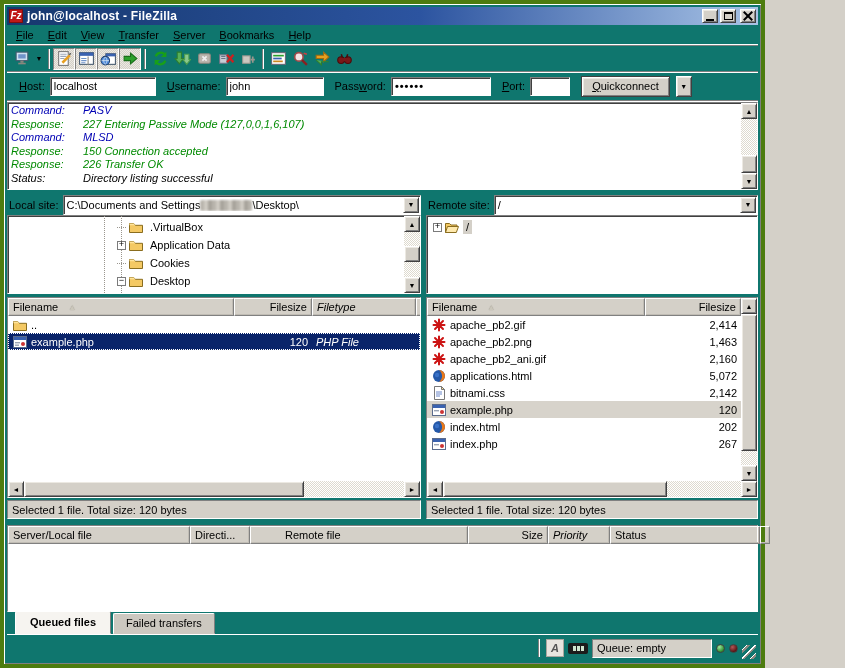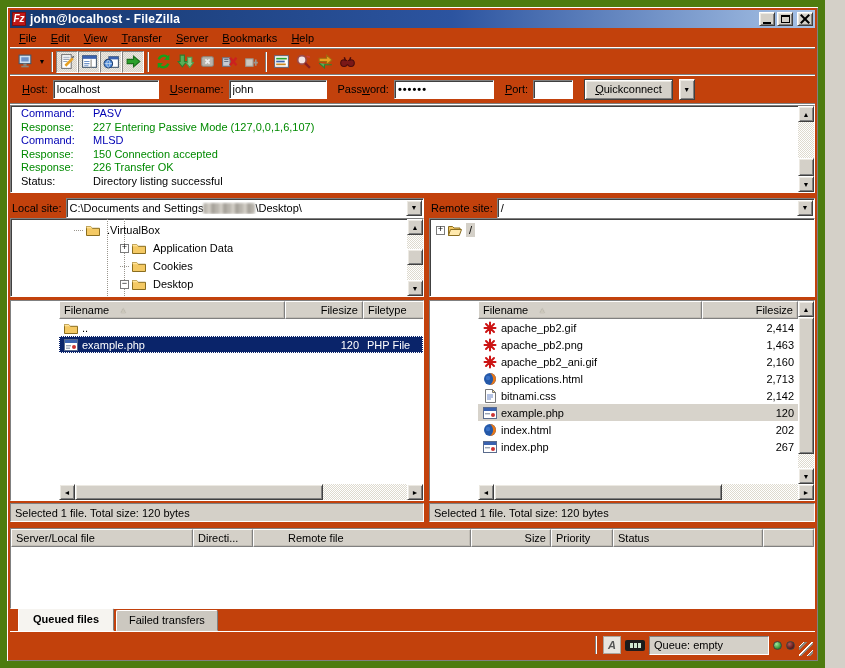--- a/index.html
+++ b/index.html
@@ -1,20 +1,20 @@
 <!DOCTYPE html>
 <html><head>
 <meta charset="utf-8">
 <style>
   * { margin:0; padding:0; box-sizing:border-box; }
   html,body { width:845px; height:668px; overflow:hidden; }
   body { font-family:"Liberation Sans", sans-serif; font-size:11px; color:#000; background:#d4d0c8; }
 
-  .window { width:825px; height:668px; background:#c2410c;
-    border:7px solid #4d7c0f; box-shadow: inset 1px 1px 0 #fff, inset -1px -1px 0 #808080;
+  .window { width:765px; height:668px; background:#0f766e;
+    border:4px solid #4d7c0f; box-shadow: inset 1px 1px 0 #fff, inset -1px -1px 0 #808080;
     padding:3px; display:flex; flex-direction:column; }
 
   
   .raised { border:1px solid; border-color:#fff #404040 #404040 #fff; box-shadow: inset 1px 1px 0 #ece9e2, inset -1px -1px 0 #808080; background:#d4d0c8; }
 
   
   .titlebar { height:18px; flex:0 0 18px; display:flex; align-items:center; padding:0 2px;
     background:linear-gradient(90deg,#16386e 0%, #2c54a0 55%, #a8c3e6 100%); color:#fff; }
   .fz-logo { width:14px; height:14px; background:#bf1818; border:1px solid #7d0f0f; color:#fff;
     font-weight:bold; font-style:italic; font-size:10px; line-height:12px; text-align:center; margin-right:4px; }
@@ -47,21 +47,21 @@
   .qc-label.ufl::first-letter { text-decoration:underline; }
   .qc-input { height:19px; background:#fff; border:1px solid; border-color:#808080 #fff #fff #808080; box-shadow:inset 1px 1px 0 #404040; font:11px "Liberation Sans",sans-serif; padding:0 3px; }
   #host-input{ width:106px; } #user-input{ width:98px; } #pass-input{ width:100px; font-weight:bold; letter-spacing:1px;} #port-input{ width:40px; }
   .qc-btn { height:21px; padding:0 10px; font:11px "Liberation Sans",sans-serif; background:#d4d0c8;
     border:1px solid #404040; box-shadow:inset 1px 1px 0 #fff, inset -1px -1px 0 #808080, inset 2px 2px 0 #ece9e2; margin-left:6px; }
   .qc-btn::first-letter { text-decoration:underline; }
   .qc-drop { width:16px; height:21px; margin-left:1px; display:flex; align-items:center; justify-content:center; font-size:7px; }
 
   
   .log { flex:0 0 88px; margin:1px 0; background:#fff; border:1px solid; border-color:#808080 #fff #fff #808080; box-shadow:inset 1px 1px 0 #404040; display:flex; }
-  .log-lines { flex:1; padding:1px 0 0 10px; overflow:hidden; }
+  .log-lines { flex:1; padding:1px 0 0 3px; overflow:hidden;font-style:italic; }
   .log-line { height:13.5px; display:flex; }
   .log-line .lbl { width:72px; flex:0 0 72px; }
   .log-line.k-command { color:#0000b4; }
   .log-line.k-response { color:#008a00; }
   .log-line.k-status { color:#000; }
 
   
   .vsb { width:16px; flex:0 0 16px; display:flex; flex-direction:column;
     background:repeating-conic-gradient(#fff 0% 25%, #dedace 0% 50%) 0 0/2px 2px; }
   .hsb { height:16px; flex:0 0 16px; display:flex;
@@ -92,40 +92,40 @@
   .guide { position:absolute; top:0; bottom:0; border-left:1px dotted #9a968e; }
   .xslot { width:13px; flex:0 0 13px; display:flex; align-items:center; justify-content:center; position:relative; }
   .xbox { width:9px; height:9px; background:#fff; border:1px solid #7b7b7b; font-size:9px; line-height:6px; text-align:center; font-family:"Liberation Mono",monospace; }
   .hconn { width:9px; border-top:1px dotted #9a968e; }
   .tree-label { padding:1px 3px; white-space:nowrap; }
   .tree-label.sel-inactive { background:#d4d0c8; }
   .fi { width:16px; height:16px; flex:0 0 16px; margin-right:3px; }
 
   
   .list-area { display:flex; margin-top:3px; border:1px solid; border-color:#808080 #fff #fff #808080; background:#fff; }
-  .list-main { flex:1; display:flex; flex-direction:column; overflow:hidden;margin-left:48px; }
+  .list-main { flex:1; display:flex; flex-direction:column; overflow:hidden; }
   .col-hdr { height:18px; flex:0 0 18px; display:flex; background:#d4d0c8; }
   .col-cell { border:1px solid; border-color:#fff #808080 #808080 #fff; box-shadow:inset -1px -1px 0 #c0bcb4; padding:1px 4px; display:flex; align-items:center; white-space:nowrap; overflow:hidden; }
   .sort-arrow { color:#cbc7bb; font-size:8px; margin-left:10px; text-shadow:0 0 1px #8a867e; }
   .list-body { flex:1; background:#fff; overflow:hidden; }
   .file-row { height:17px; display:flex; align-items:center; }
   .file-row .cell { display:flex; align-items:center; padding:0 4px; white-space:nowrap; overflow:hidden; height:17px; }
   .num { justify-content:flex-end; }
   .sel-active { background:#0a246a; color:#fff; outline:1px dotted #fff; outline-offset:-1px; }
   .sel-gray { background:#d7d3cb; }
 
-  .lc-name { width:226px; flex:0 0 226px; } .lc-size { width:78px; flex:0 0 78px; } .lc-type { width:104px; flex:0 0 104px; } .lc-stub { flex:1; }
+  .lc-name { width:226px; flex:0 0 226px; } .lc-size { width:78px; flex:0 0 78px; } .lc-type { width:104px; flex:0 0 104px;font-style:italic; } .lc-stub { flex:1; }
   .rc-name { flex:1; } .rc-size { width:96px; flex:0 0 96px; }
 
   .pane-status { height:19px; flex:0 0 19px; margin-top:2px; border:1px solid; border-color:#808080 #fff #fff #808080; background:#d4d0c8; display:flex; align-items:center; padding:0 4px; white-space:nowrap; }
 
   
   .queue { flex:1; margin-top:6px; display:flex; flex-direction:column; border:1px solid; border-color:#808080 #fff #fff #808080; background:#fff; }
   .qc-col-name { width:182px; flex:0 0 182px; } .qc-col-dir { width:60px; flex:0 0 60px; } .qc-col-remote { width:218px; flex:0 0 218px;padding-left:34px; }
-  .qc-col-size { width:80px; flex:0 0 80px; justify-content:flex-end; } .qc-col-prio { width:62px; flex:0 0 62px; } .qc-col-status { width:150px; flex:0 0 150px; } .qc-col-rest { flex:1; }
+  .qc-col-size { width:80px; flex:0 0 80px; justify-content:flex-end; } .qc-col-prio { width:62px; flex:0 0 62px;font-style:italic; } .qc-col-status { width:150px; flex:0 0 150px; } .qc-col-rest { flex:1; }
   .queue-body { flex:1; background:#fff; }
 
   
   .tabs { height:23px; flex:0 0 23px; display:flex; align-items:flex-end; padding-left:8px; border-bottom:1px solid #fff; }
   .tab { padding:3px 12px 4px; margin-right:2px; background:#ccc8c0; border:1px solid; border-color:#fff #808080 #ccc8c0 #fff; border-radius:2px 2px 0 0; }
   .tab.active { background:#f6f4f0; font-weight:bold; padding:4px 14px 5px; border-color:#fff #808080 #f6f4f0 #fff; position:relative; z-index:2; }
 
   
   .statusbar { height:26px; flex:0 0 26px; display:flex; align-items:center; justify-content:flex-end; gap:4px; padding:2px 2px 2px 6px; }
   .sb-sep { width:2px; height:18px; border-left:1px solid #808080; border-right:1px solid #fff; margin-right:2px; }
@@ -338,21 +338,21 @@
           <span class="combo-text"><span>C:\Documents and Settings</span><span class="redact"></span><span>\Desktop\</span></span>
           <span class="combo-btn">
               <span>▼</span>
             </span>
         </span>
       </div>
       <div class="tree">
         <div class="tree-body">
           <span class="guide" style="left:96px"></span>
           <span class="guide" style="left:113px"></span>
-          <div class="tree-row" style="padding-left:61px">
+          <div class="tree-row" style="padding-left:107px">
             <span class="xslot">
                 <span class="hconn"></span>
               </span>
             <svg class="fi" viewBox="0 0 16 16">
                 <path fill="#f4c964" stroke="#8a6d1f" d="M1.5 13.5v-9h4.2l1.6 1.8h7.2v7.2z"></path>
                 <path fill="#ffe49a" d="M1.5 4.5h4.2l1.6 1.8h-5.8z"></path>
               </svg>
             <span class="tree-label">.VirtualBox</span>
           </div>
           <div class="tree-row" style="padding-left:107px">
@@ -533,21 +533,21 @@
                   </div>
                   <div class="file-row">
                     <span class="cell rc-name">
                         <svg class="fi" viewBox="0 0 16 16">
                           <circle cx="8" cy="8" r="6" fill="#2458a8"></circle>
                           <path fill="#e87818" d="M8 2a6 6 0 0 1 0 12 7.4 7.4 0 0 0 0-12z"></path>
                           <circle cx="6" cy="7" r="2.2" fill="#3a72c8"></circle>
                         </svg>
                         <span>applications.html</span>
                       </span>
-                    <span class="cell rc-size num">2,713</span>
+                    <span class="cell rc-size num">5,072</span>
                   </div>
                   <div class="file-row">
                     <span class="cell rc-name">
                         <svg class="fi" viewBox="0 0 16 16">
                           <path fill="#fff" stroke="#777" d="M3.5 1.5h7l3 3v10h-10z"></path>
                           <path fill="#ffe28a" stroke="#777" d="M10.5 1.5v3h3z"></path>
                           <path stroke="#6b87c8" d="M5 7h6M5 9h6M5 11h4"></path>
                         </svg>
                         <span>bitnami.css</span>
                       </span>

